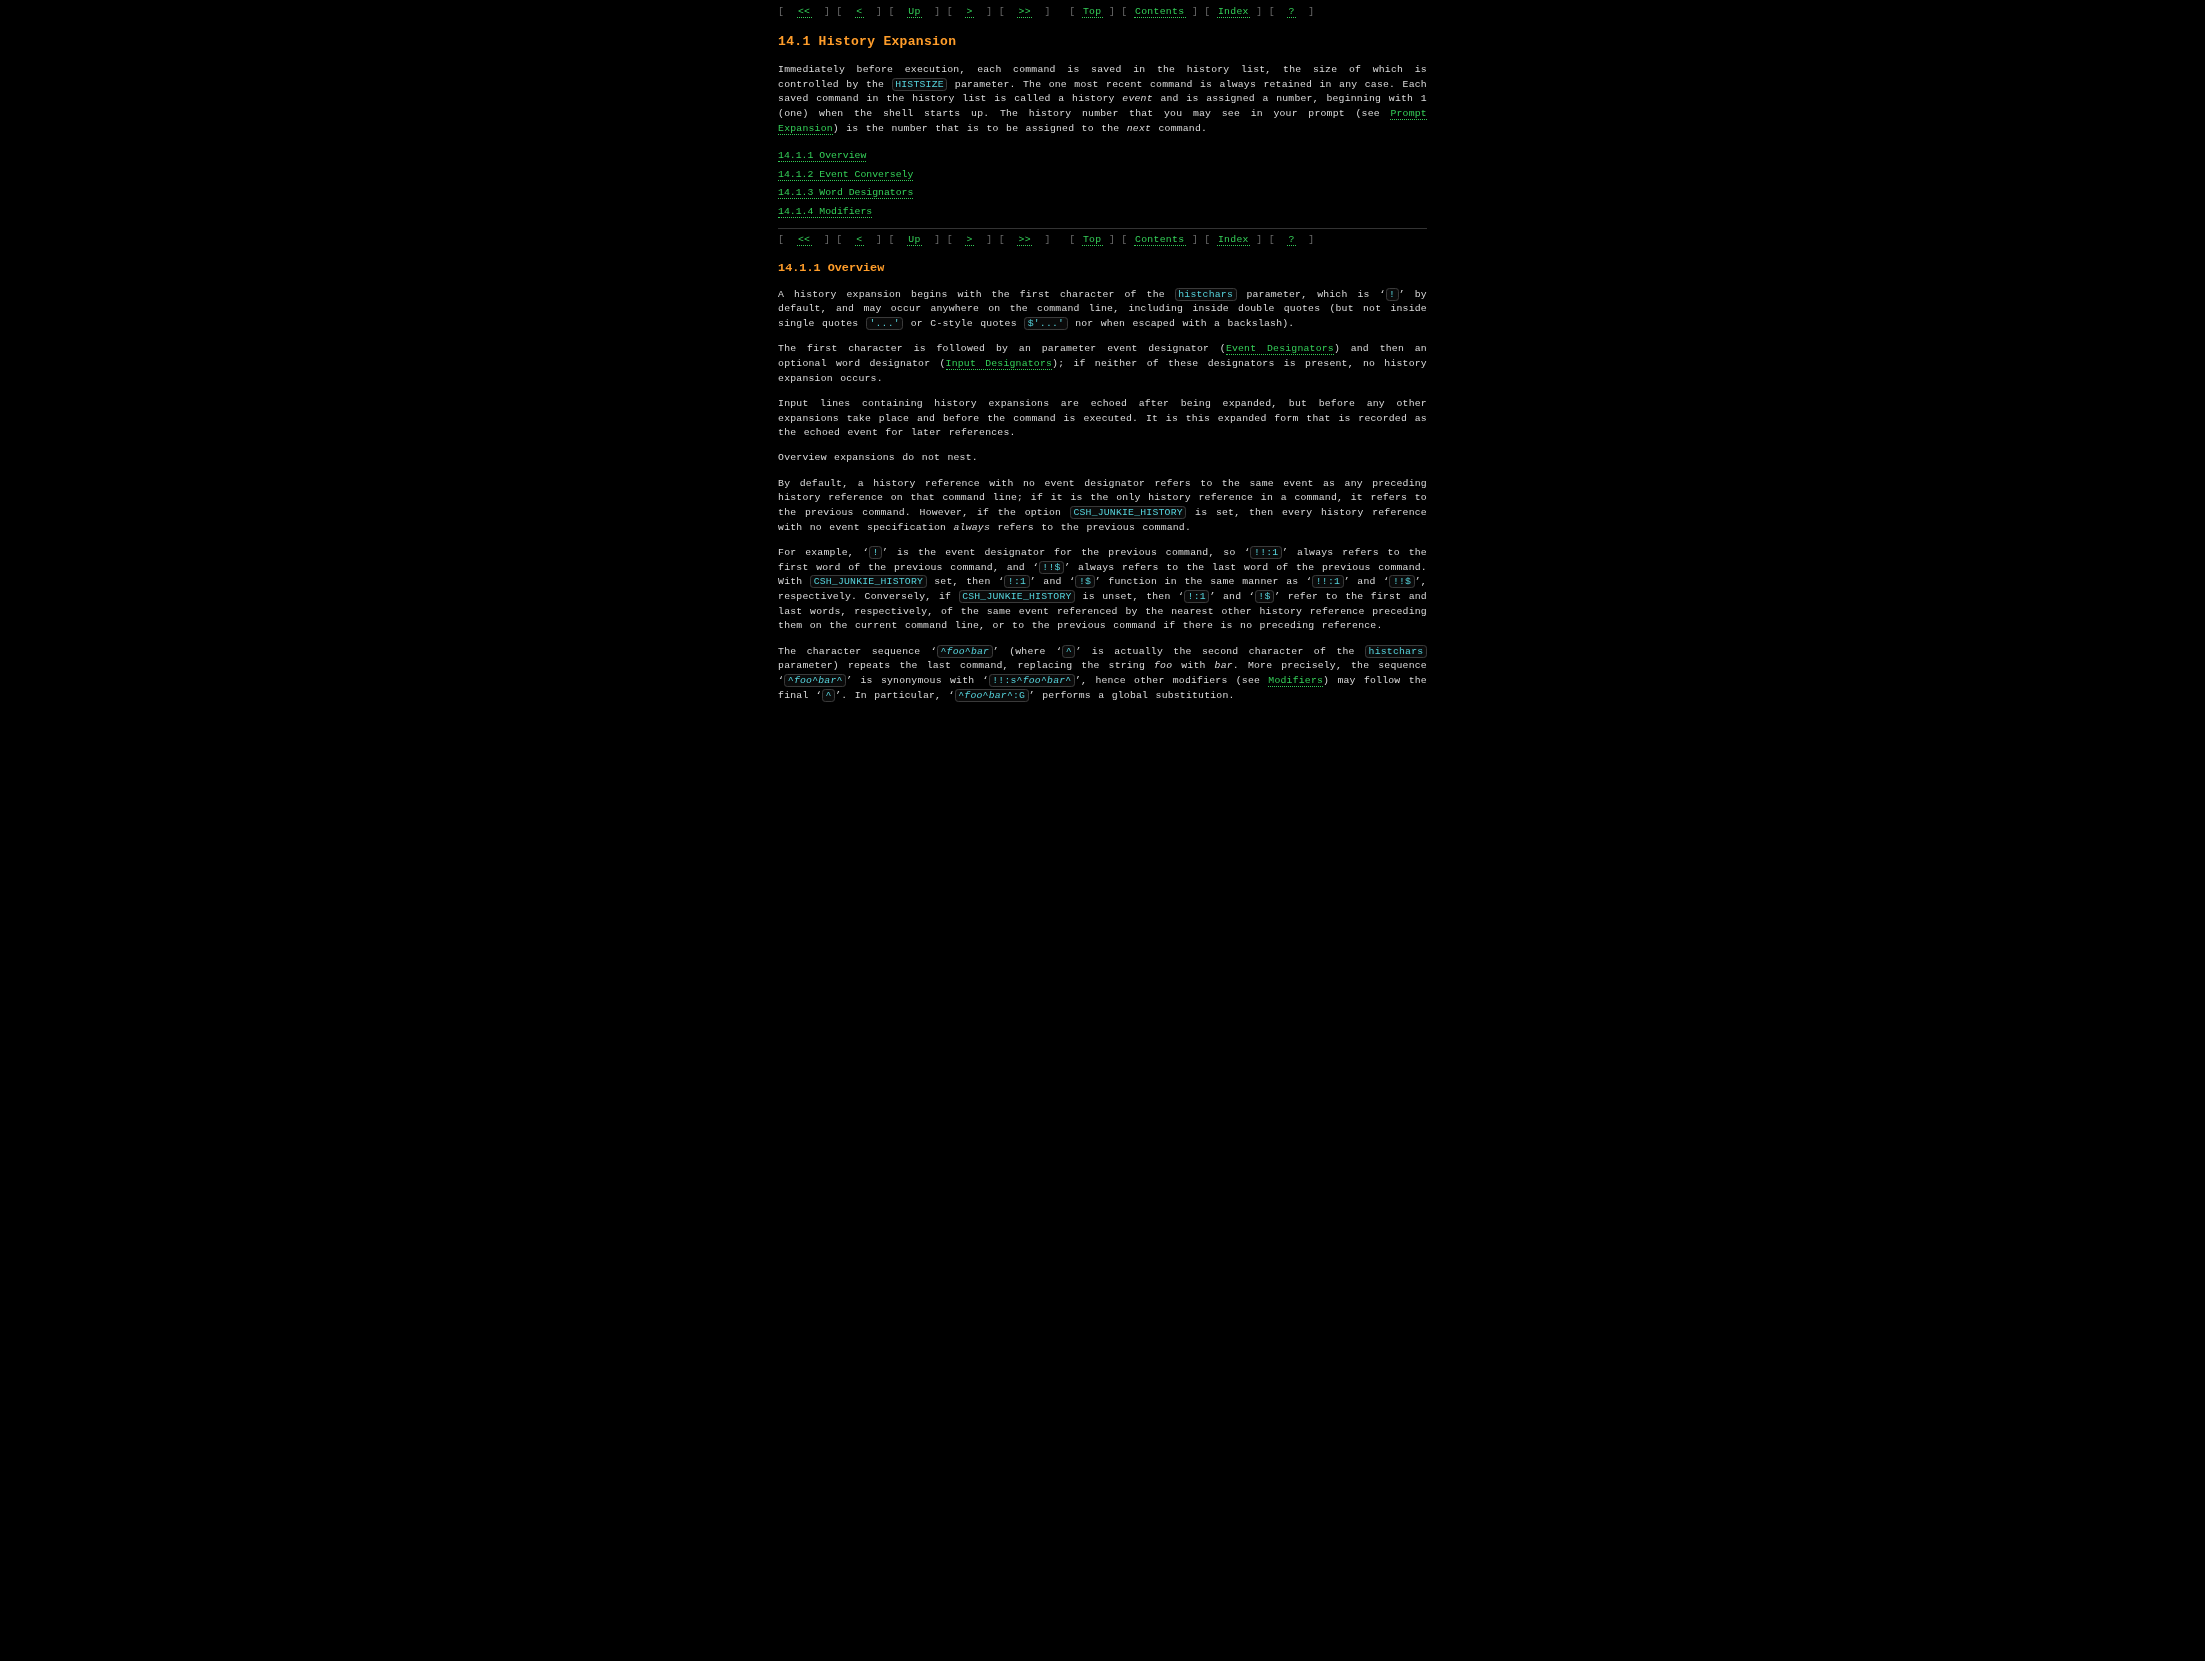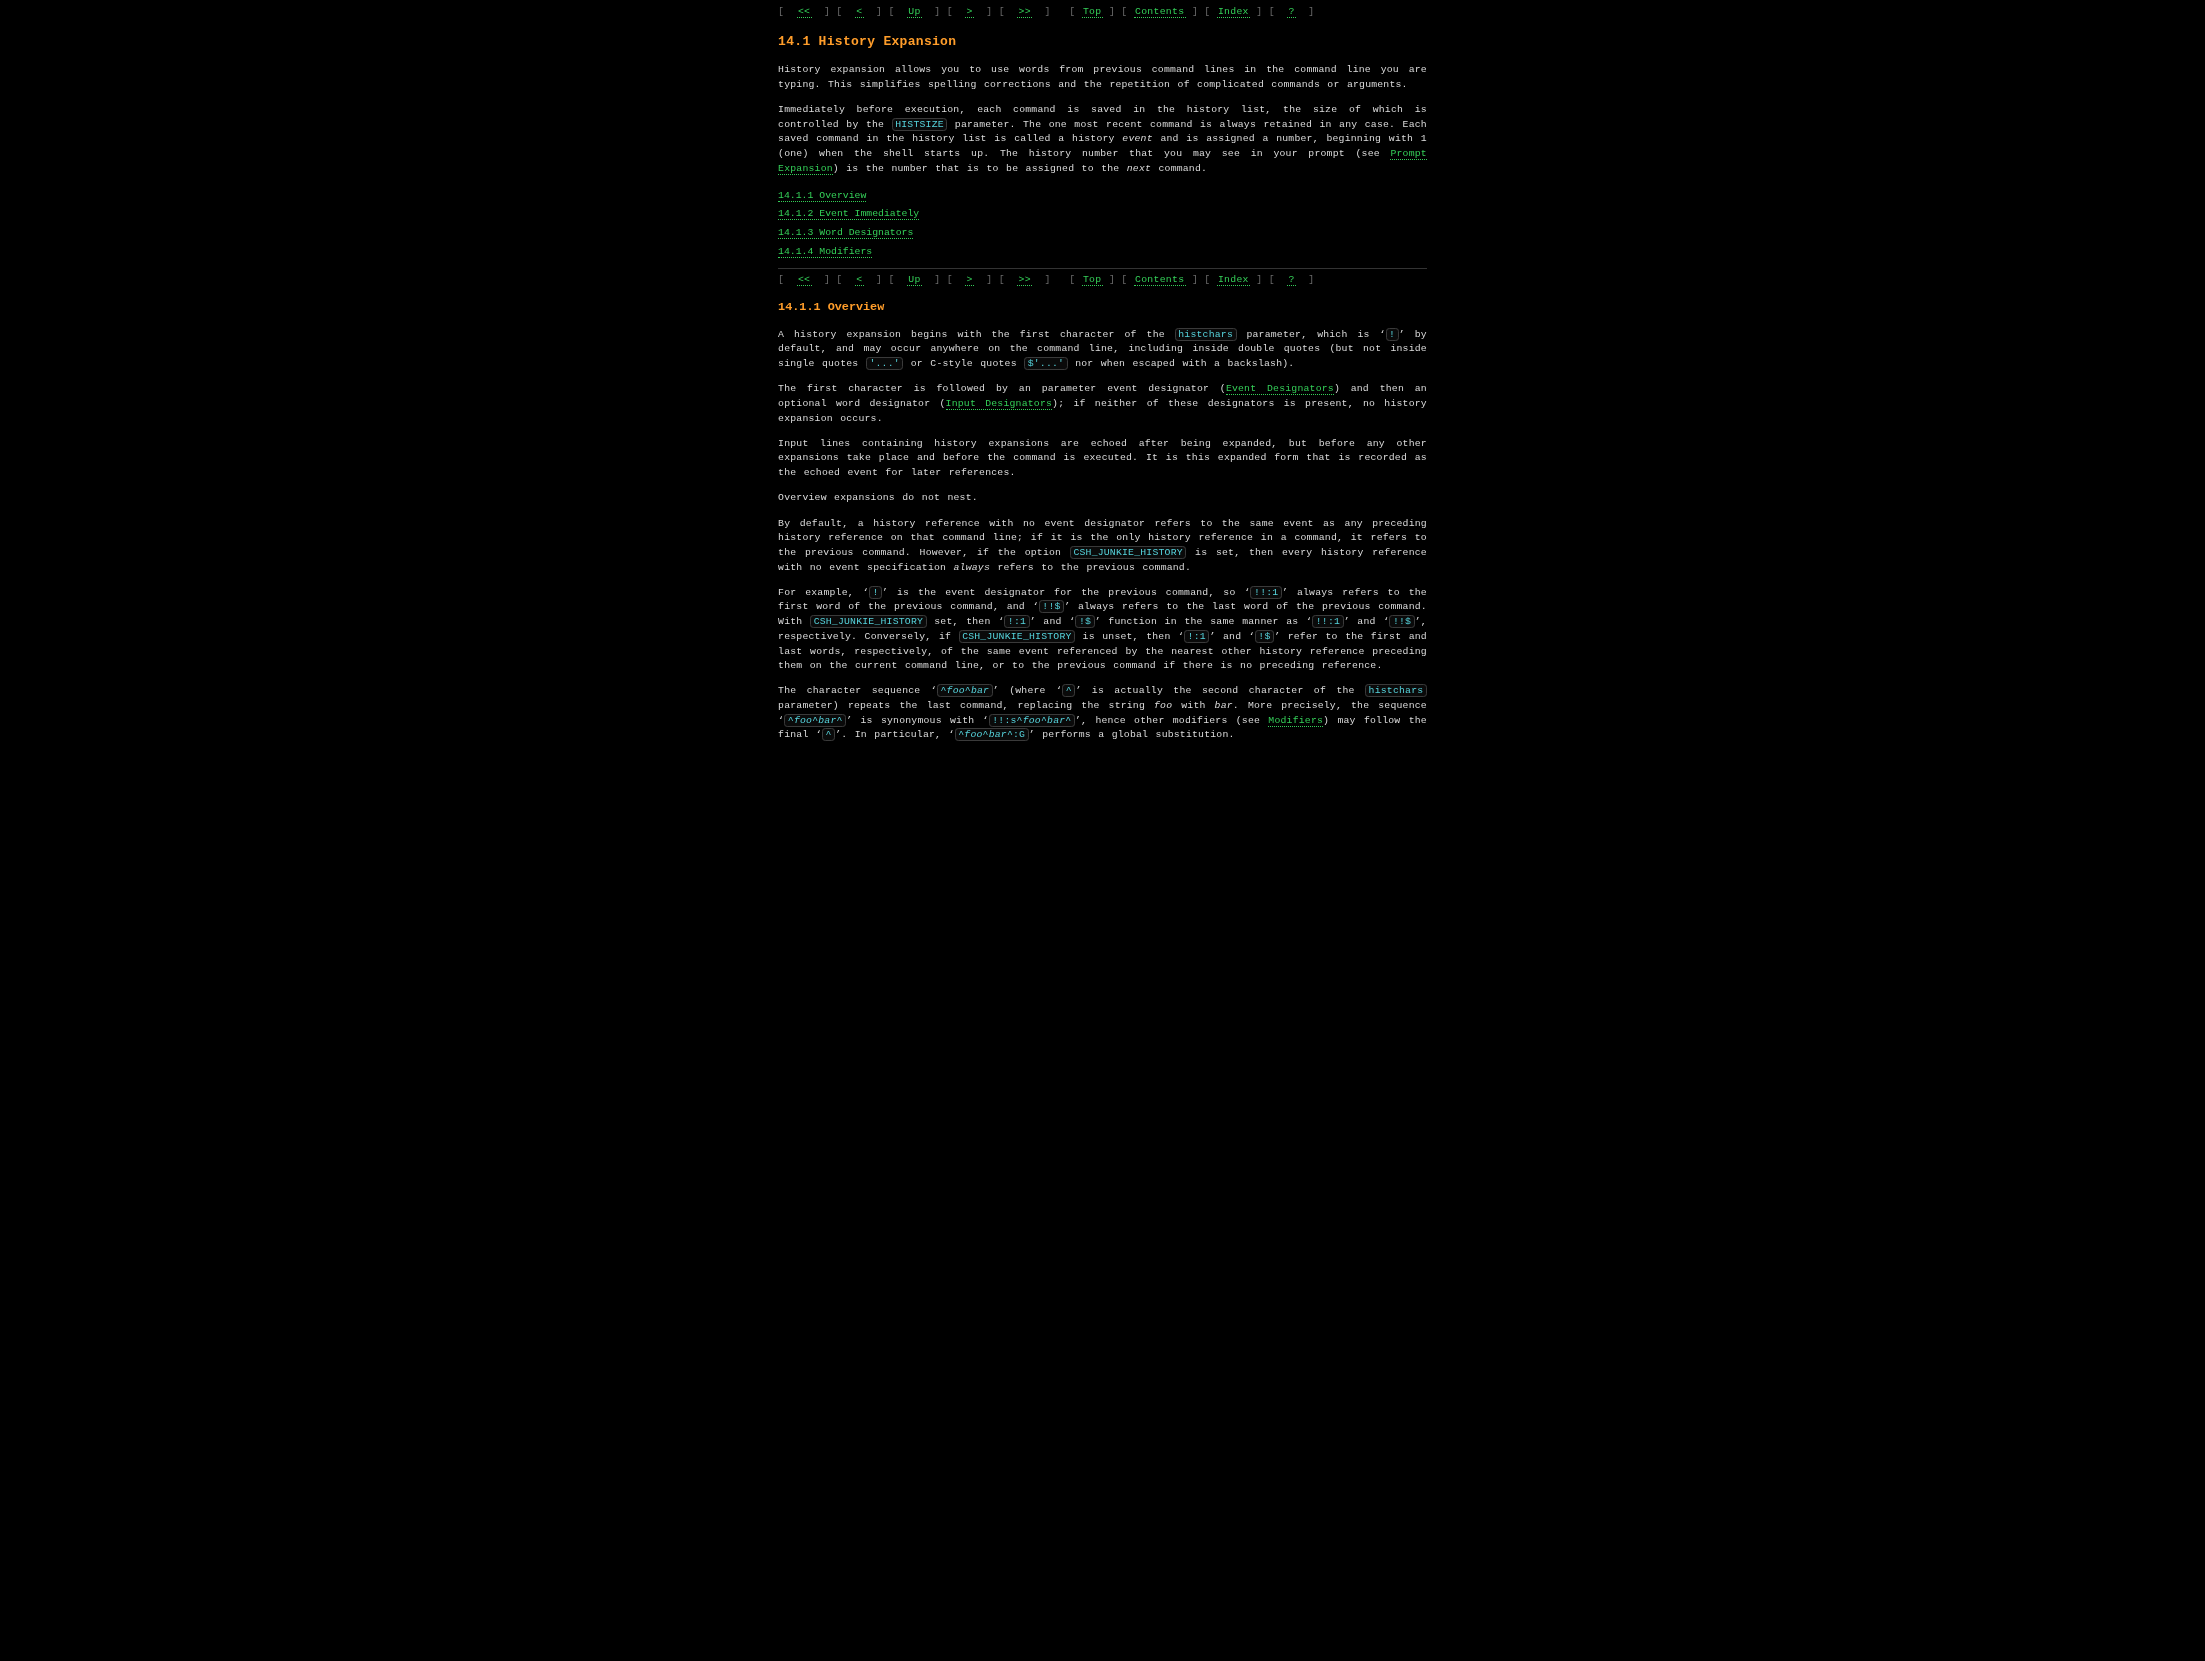--- a/index.html
+++ b/index.html
@@ -96,29 +96,28 @@
     <span class="br">[ &nbsp;</span><a class="navlink">&gt;</a><span class="br">&nbsp; ]</span>
     <span class="br">[ &nbsp;</span><a class="navlink">&gt;&gt;</a><span class="br">&nbsp; ] &nbsp; </span>
     <span class="br">[ </span><a class="navlink">Top</a><span class="br"> ]</span>
     <span class="br">[ </span><a class="navlink">Contents</a><span class="br"> ]</span>
     <span class="br">[ </span><a class="navlink">Index</a><span class="br"> ]</span>
     <span class="br">[ &nbsp;</span><a class="navlink">?</a><span class="br">&nbsp; ]</span>
   </div>
 
   <h1 class="section-title">14.1 History Expansion</h1>
 
-  <p>History expansion allows you to use words from previous command lines in the command line you are typing. This simplifies spelling corrections and the repetition of complicated commands or arguments.</p>
 
   <p>
     <span>Immediately before execution, each command is saved in the history list, the size of which is controlled by the </span><span class="code">HISTSIZE</span><span> parameter. The one most recent command is always retained in any case. Each saved command in the history list is called a history </span><em class="term">event</em><span> and is assigned a number, beginning with 1 (one) when the shell starts up. The history number that you may see in your prompt (see </span><a class="inline">Prompt Expansion</a><span>) is the number that is to be assigned to the </span><em class="term">next</em><span> command.</span>
   </p>
 
   <div class="toc">
     <a class="toc-item"><span>14.1.1 Overview</span></a>
-    <a class="toc-item"><span>14.1.2 Event Immediately</span></a>
+    <a class="toc-item"><span>14.1.2 Event Conversely</span></a>
     <a class="toc-item"><span>14.1.3 Word Designators</span></a>
     <a class="toc-item"><span>14.1.4 Modifiers</span></a>
   </div>
 
   <hr class="sep">
 
   <div class="navbar">
     <span class="br">[ &nbsp;</span><a class="navlink">&lt;&lt;</a><span class="br">&nbsp; ]</span>
     <span class="br">[ &nbsp;</span><a class="navlink">&lt;</a><span class="br">&nbsp; ]</span>
     <span class="br">[ &nbsp;</span><a class="navlink">Up</a><span class="br">&nbsp; ]</span>

